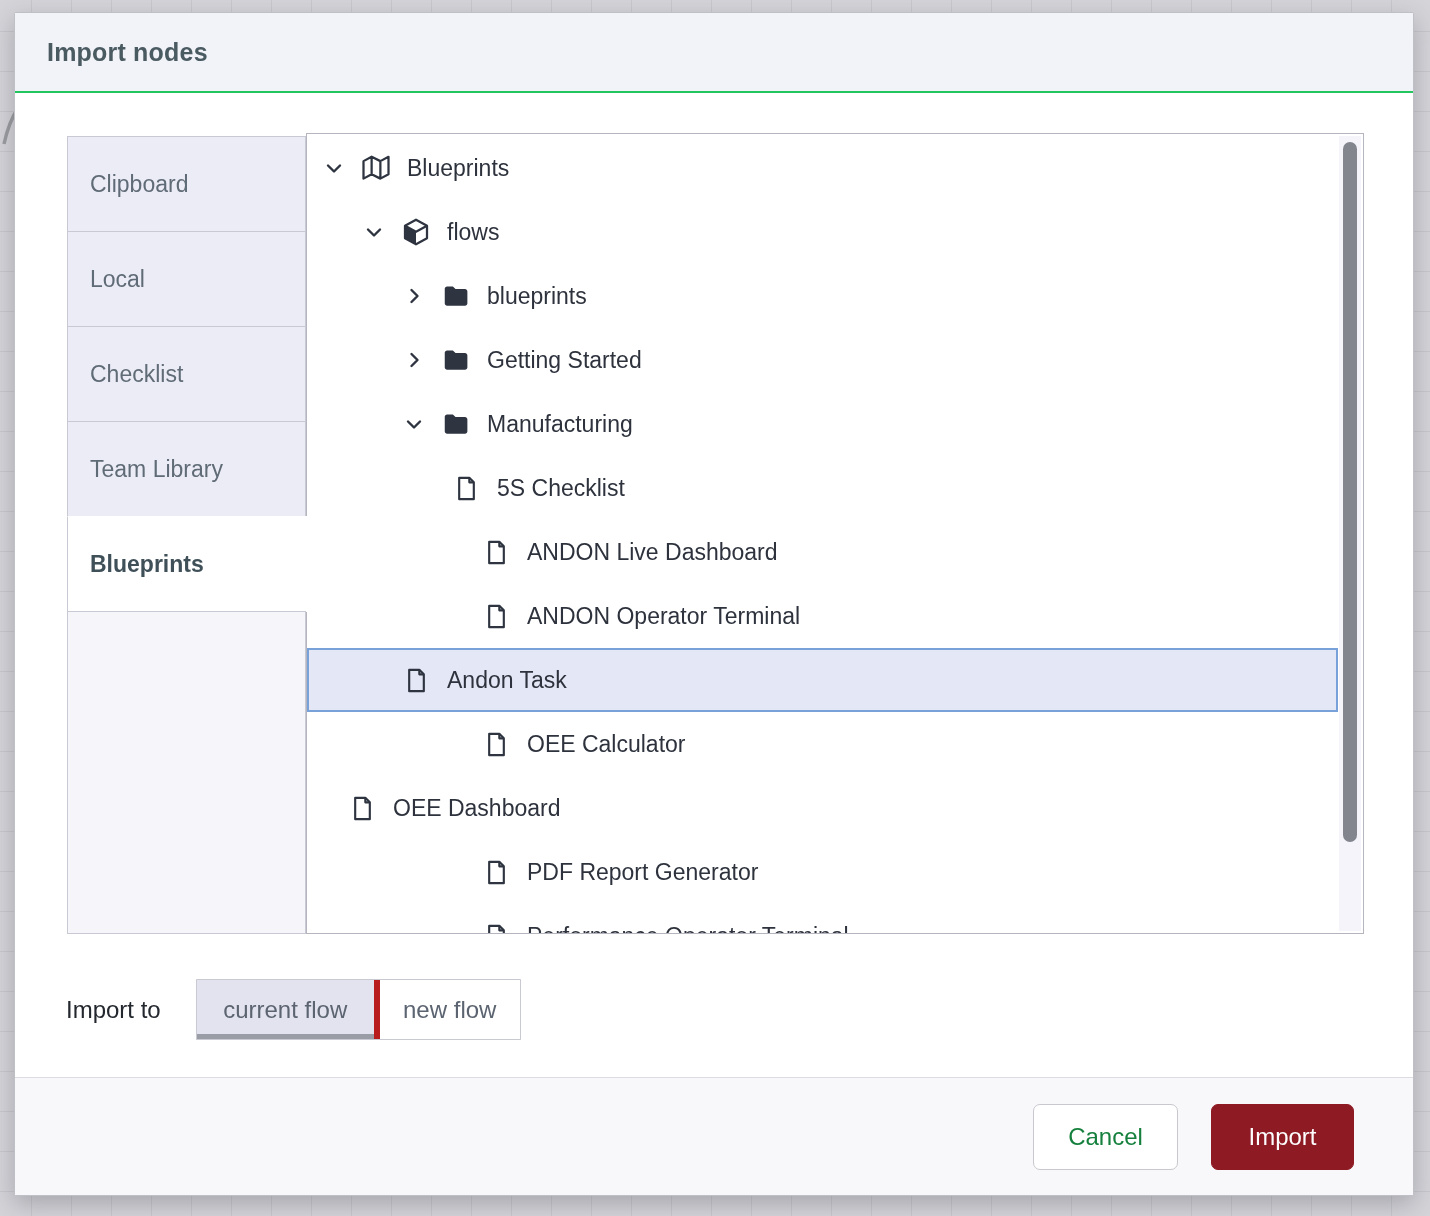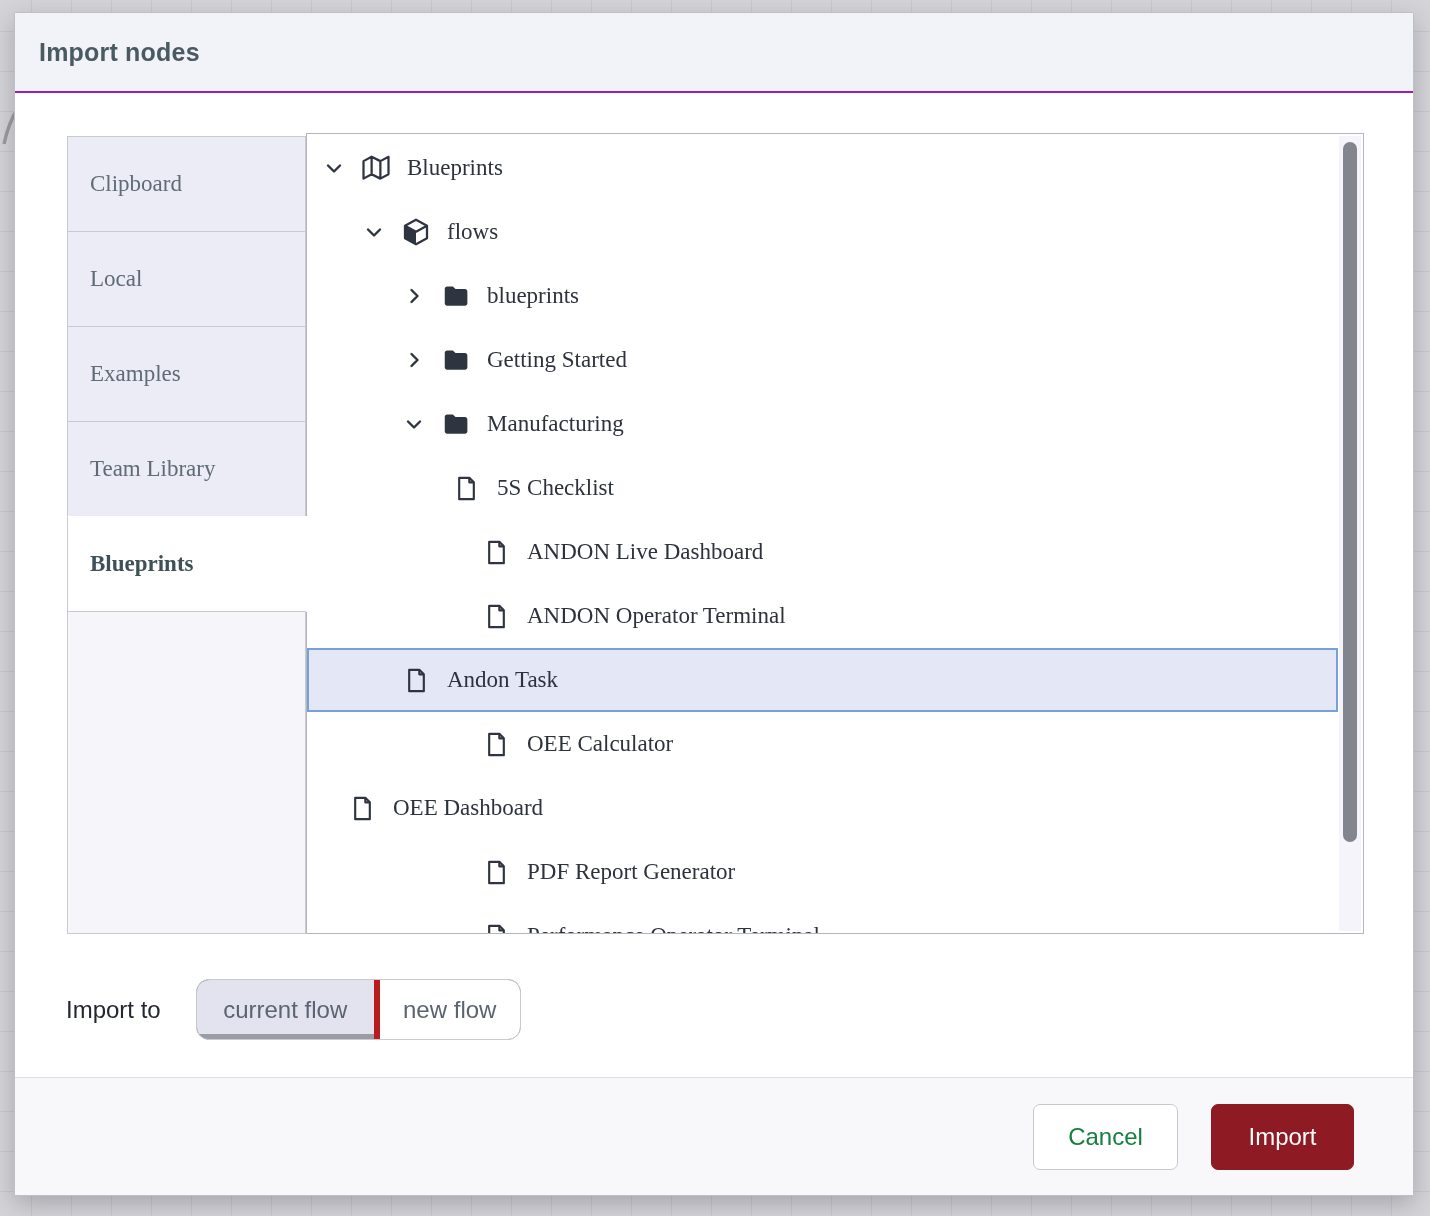--- a/index.html
+++ b/index.html
@@ -16,27 +16,27 @@
   }
   .canvas-wire { position:absolute; left:0; top:78px; z-index:0; }
 
   .dialog {
     position:absolute; left:14px; top:12px; width:1400px; height:1184px;
     background:#ffffff; border:1px solid #bfbfc6; border-radius:2px;
     box-shadow:0 8px 24px rgba(60,60,70,.30);
     z-index:1;
   }
   .dialog-header {
-    height:80px; background:#f2f2f9; border-bottom:2px solid #a21caf;
-    display:flex; align-items:center; padding-left:24px;
+    height:80px; background:#f2f2f9; border-bottom:2px solid #22c55e;
+    display:flex; align-items:center; padding-left:32px;
   }
   .dialog-title { font-size:25px; font-weight:bold; color:#4a5a61; letter-spacing:.2px; }
 
   
-  .browser { position:absolute; left:52px; top:120px; width:1297px; height:801px;font-family:Liberation Serif, serif; }
+  .browser { position:absolute; left:52px; top:120px; width:1297px; height:801px; }
 
   .tab-col { position:absolute; left:0; top:0; width:239px; height:801px;
     display:flex; flex-direction:column; z-index:3; }
   .tab { height:96px; margin-top:-1px; background:#ececf6; border:1px solid #c9c9d4;
     display:flex; align-items:center; padding-left:22px;
     font-size:23px; color:#5f6b76; cursor:pointer; }
   .tab:first-child { margin-top:3px; }
   .tab.selected { background:#ffffff; border-color:#ffffff;
     border-left-color:#c9c9d4; width:242px; font-weight:bold; color:#3f5059; }
   .tab-filler { flex:1; background:#f6f6fa; border:1px solid #c9c9d4; margin-top:-1px; }
@@ -56,21 +56,21 @@
   .scrollbar { position:absolute; right:2px; top:2px; bottom:2px; width:22px;
     background:#f4f4fa; }
   .scroll-thumb { position:absolute; left:4px; top:6px; width:14px; height:700px;
     background:#82848e; border-radius:7px; }
 
   
   .import-to-row { position:absolute; left:51px; top:966px; height:61px;
     display:flex; align-items:center; }
   .import-to-label { font-size:24px; color:#23272e; margin-right:35px; }
   .seg-control { display:flex; height:61px; border:1px solid #c9c9d2;
-    border-radius:13px; overflow:hidden; background:#404040; }
+    border-radius:1px; overflow:hidden; background:#404040; }
   .seg { display:flex; align-items:center; justify-content:center;
     font-size:24px; color:#5b6470; cursor:pointer; background:#fff; }
   .seg-current { width:177px; }
   .seg-new { width:146px; border-left:6px solid #b91c1c; }
   .seg.selected { background:#e3e3f0; box-shadow:inset 0 -5px 0 #9a9ca6; }
 
   
   .dialog-footer { position:absolute; left:0; bottom:0; width:100%; height:118px;
     background:#f8f8fb; border-top:1px solid #dcdce2;
     display:flex; align-items:center; justify-content:flex-end;
@@ -97,21 +97,21 @@
 
   <div class="browser">
     <div class="tab-col">
         <div class="tab">
           <span class="tab-label">Clipboard</span>
         </div>
         <div class="tab">
           <span class="tab-label">Local</span>
         </div>
         <div class="tab">
-          <span class="tab-label">Examples</span>
+          <span class="tab-label">Checklist</span>
         </div>
         <div class="tab">
           <span class="tab-label">Team Library</span>
         </div>
         <div class="tab selected">
           <span class="tab-label">Blueprints</span>
         </div>
         <div class="tab-filler"></div>
       </div>
     <div class="tree-panel">

